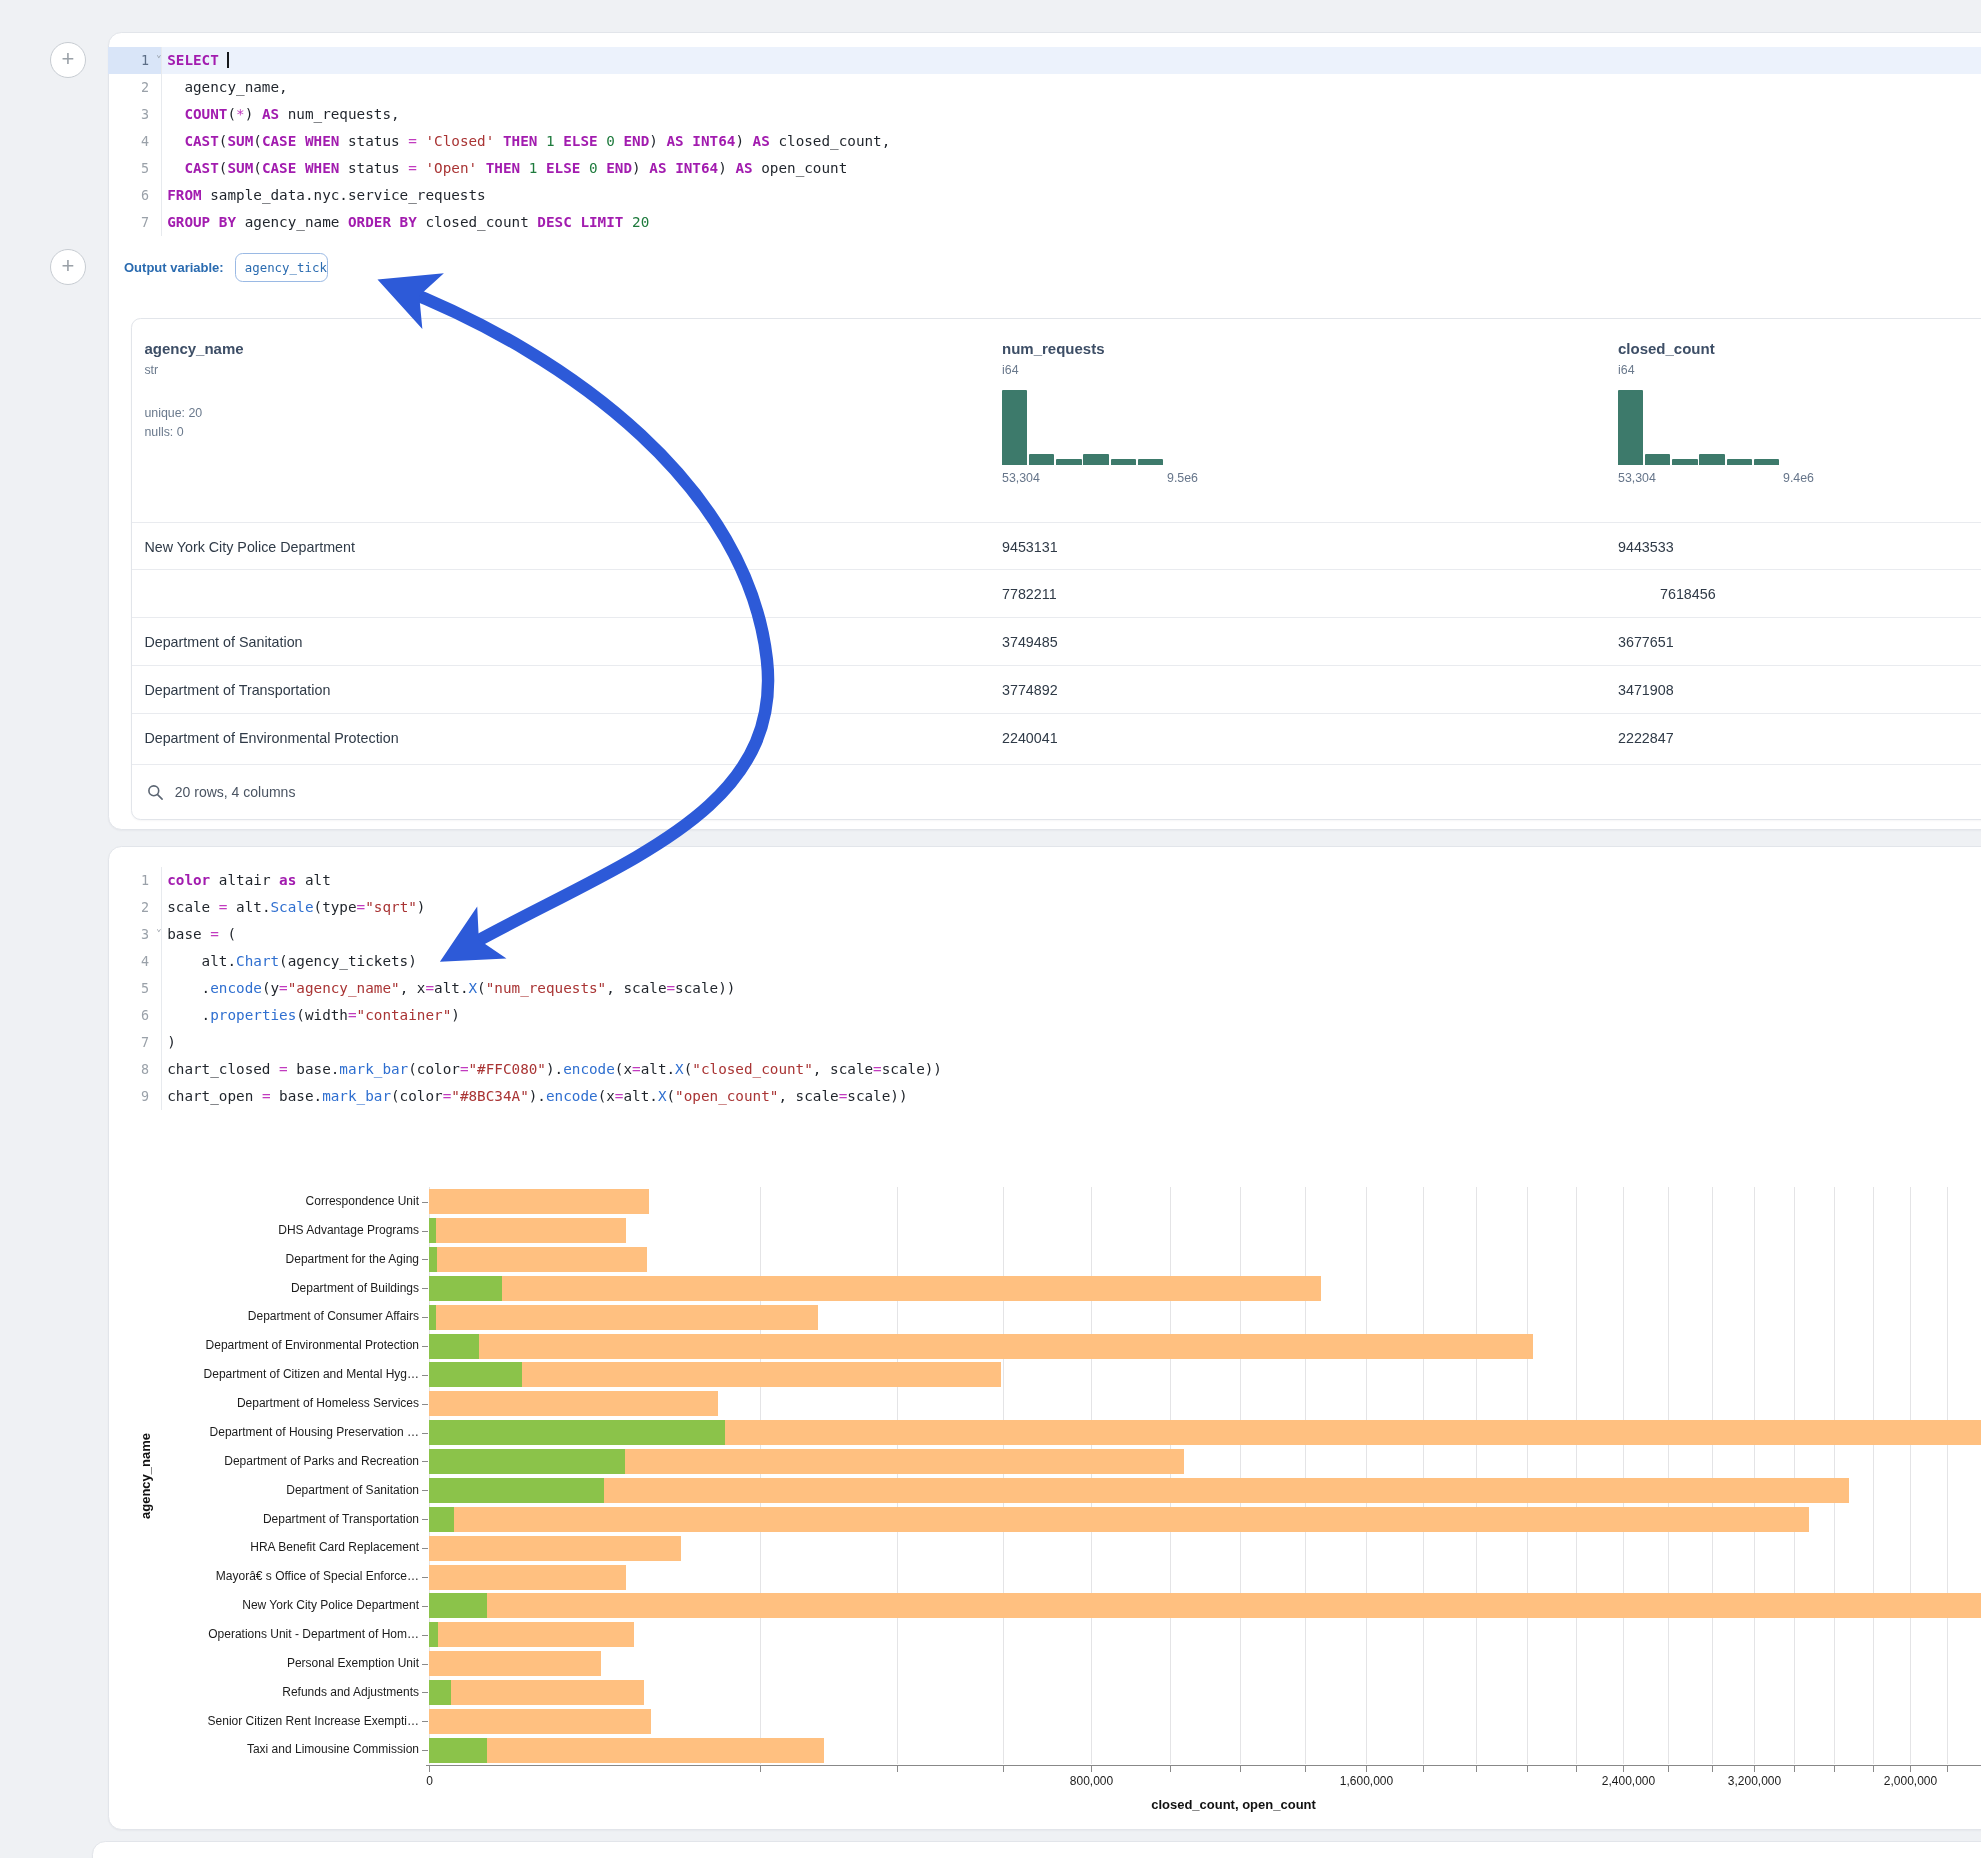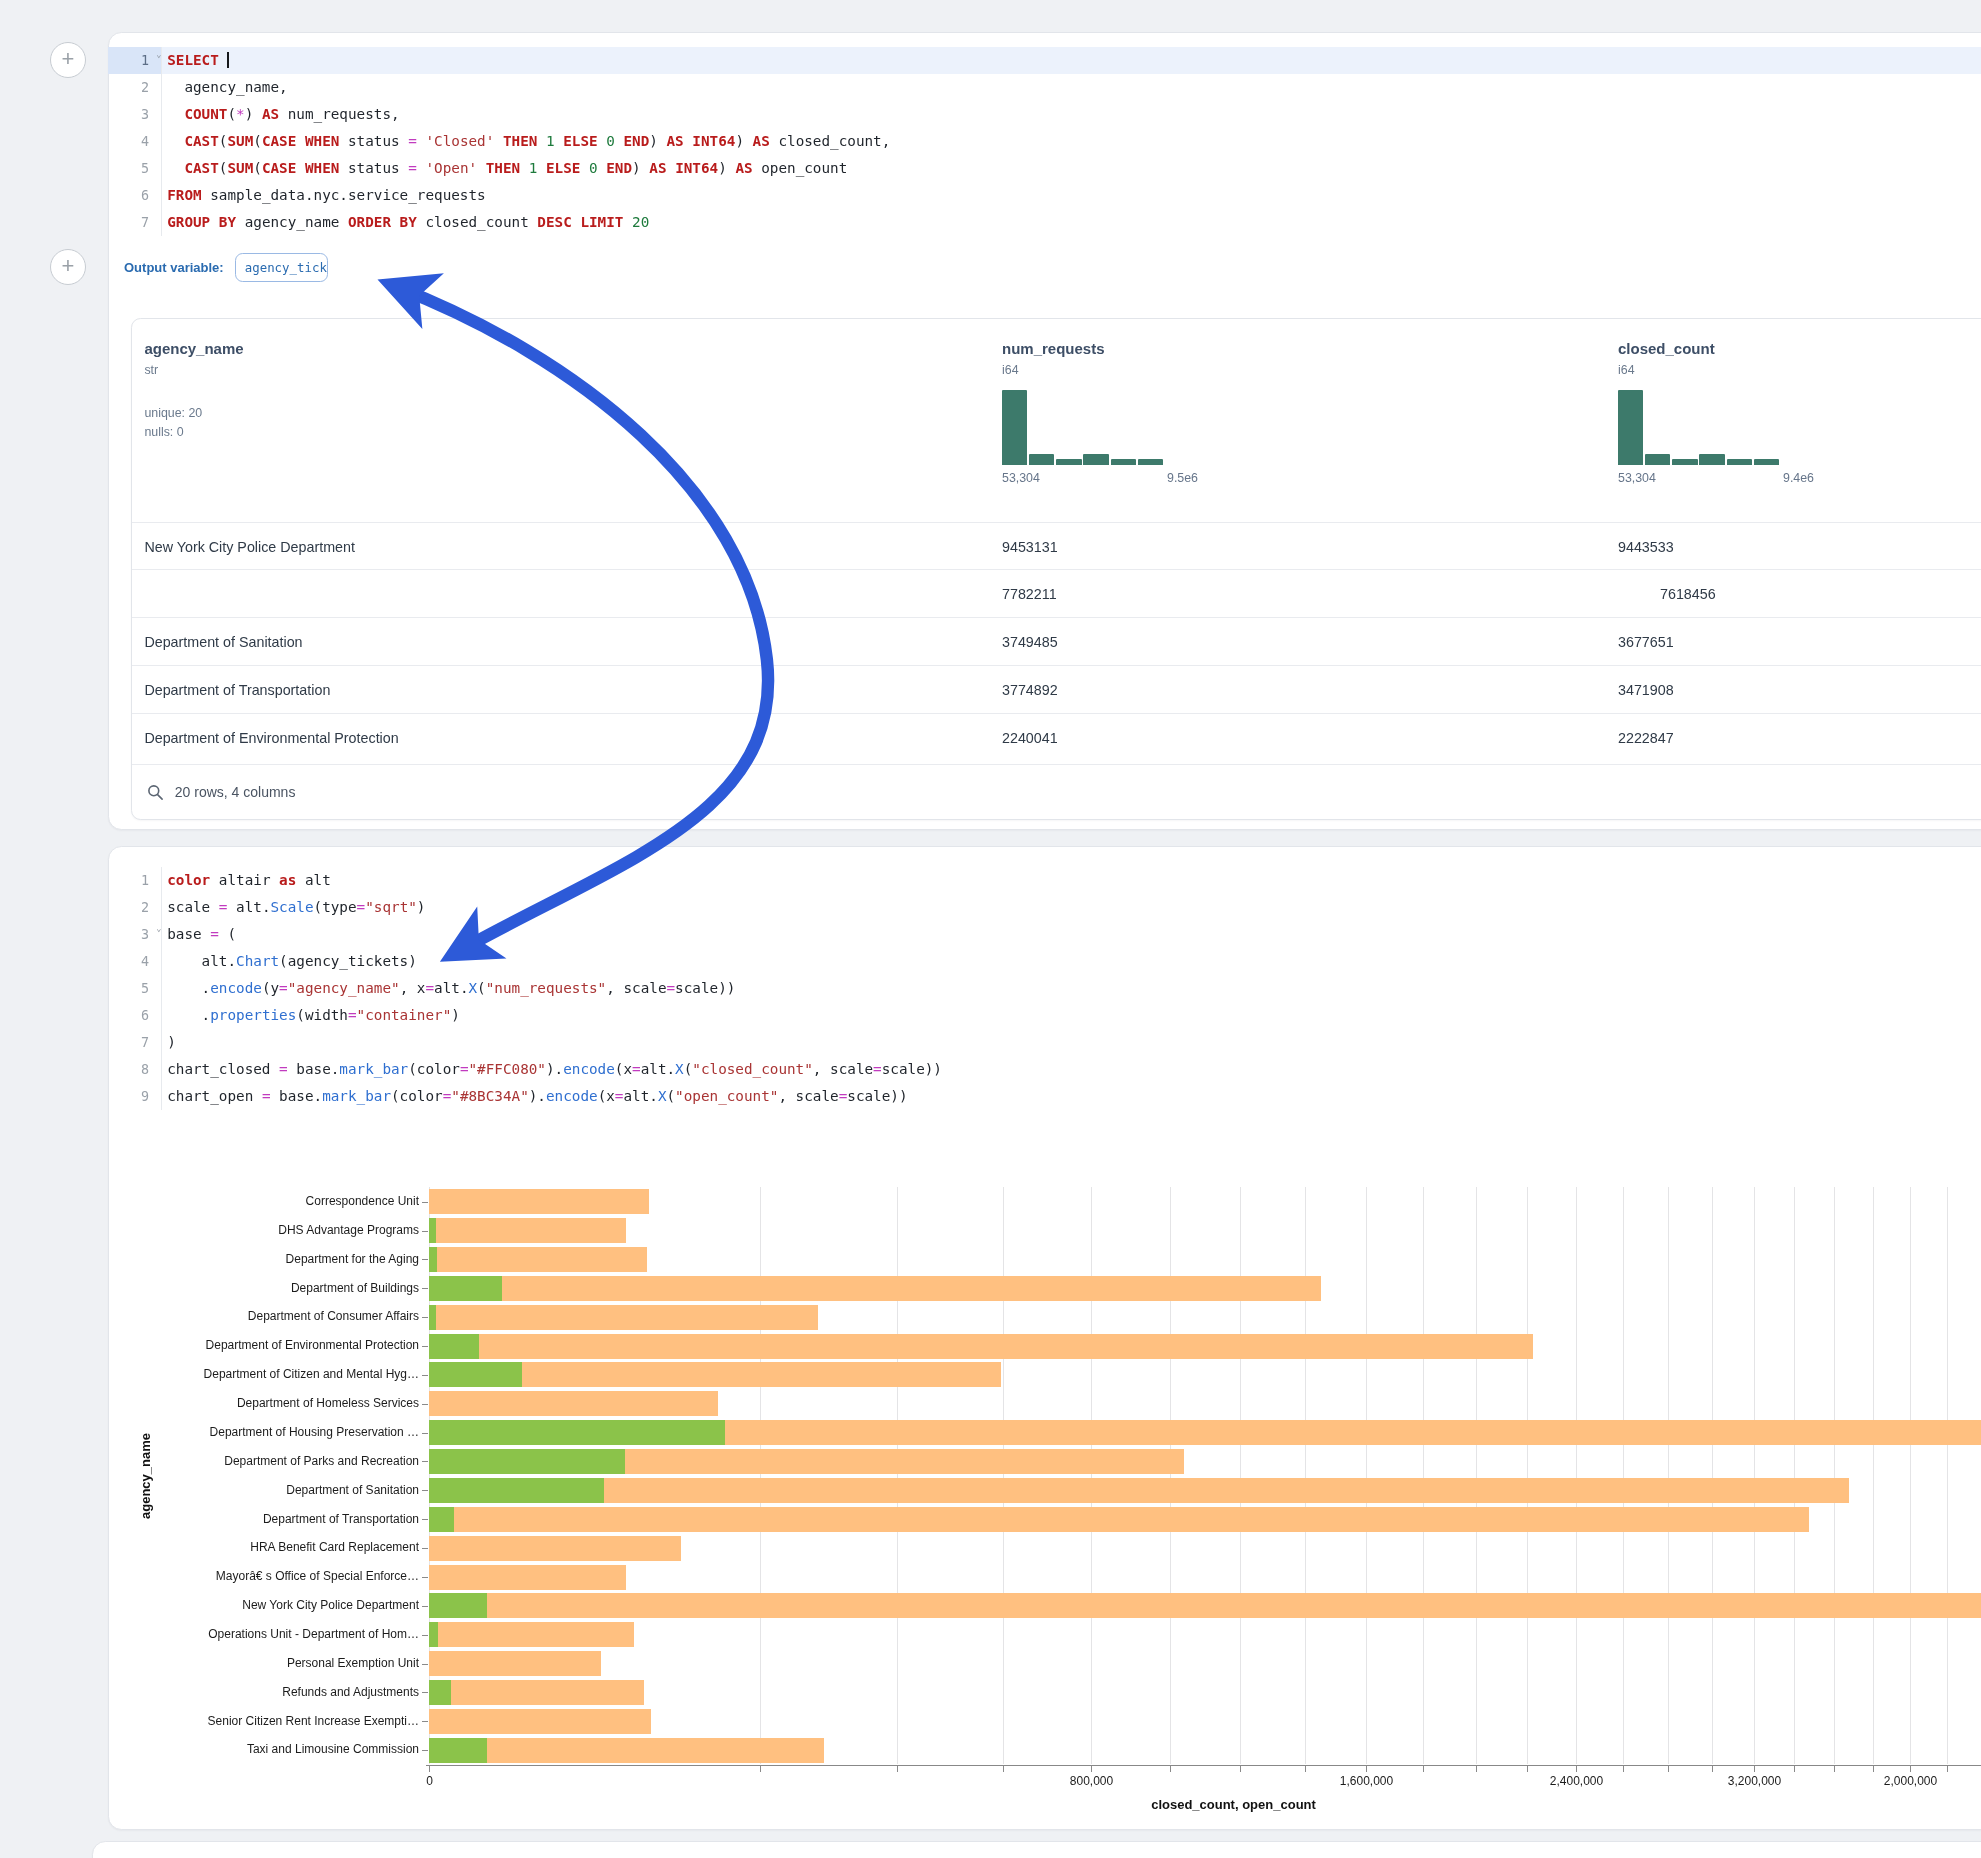--- a/index.html
+++ b/index.html
@@ -28,21 +28,21 @@
     font:13.4px/27px "DejaVu Sans Mono", monospace;color:#9aa1a9;
     border-right:1px solid #e7eaee;
   }
   .cl .src{
     flex:1;padding-left:5.7px;white-space:pre;
     font:14.3px/27px "DejaVu Sans Mono", monospace;color:#1f242b;
   }
   .cl.active{background:#ecf2fc;}
   .cl.active .gut{background:#d9e5f8;color:#5d6e87;}
   .caret-icon{position:absolute;right:-1px;top:2.9px;font-size:8.6px;color:#8b929b;line-height:8.6px;}
-  .tok-kw{color:#b91c1c;font-weight:bold;}
+  .tok-kw{color:#a21caf;font-weight:bold;}
   .tok-str{color:#a93434;}
   .tok-num{color:#1d7a3c;}
   .tok-op{color:#c13bbf;}
   .tok-fn{color:#2f6fd0;}
   .tok-d{color:#1f242b;}
   .cursor-bar{display:inline-block;width:1.9px;height:16.3px;background:#15181c;vertical-align:-2.9px;}
 
   
   #outvar{position:absolute;left:124px;top:252px;height:31px;display:flex;align-items:center;gap:11.5px;z-index:2;}
   #outvar .lbl{font-size:13px;font-weight:bold;color:#2a6bb0;}
@@ -320,21 +320,21 @@
       <div class="bar chart-el" style="left: 429px; top: 1680px; width: 22px; background: rgb(139, 195, 74);"></div>
       <div class="bar chart-el" style="left: 429px; top: 1709px; width: 222px; background: rgb(255, 192, 128);"></div>
       <div class="bar chart-el" style="left: 429px; top: 1738px; width: 395px; background: rgb(255, 192, 128);"></div>
       <div class="bar chart-el" style="left: 429px; top: 1738px; width: 58px; background: rgb(139, 195, 74);"></div>
     </div>
   <div id="xaxis-line"></div>
   <div id="chart-xlabels">
       <div class="xlab chart-el" style="left: 429px;">0</div>
       <div class="xlab chart-el" style="left: 1091px;">800,000</div>
       <div class="xlab chart-el" style="left: 1366px;">1,600,000</div>
-      <div class="xlab chart-el" style="left: 1576px;">2,400,000</div>
+      <div class="xlab chart-el" style="left: 1628px;">2,400,000</div>
       <div class="xlab chart-el" style="left: 1754px;">3,200,000</div>
       <div class="xlab chart-el" style="left: 1910px;">2,000,000</div>
     </div>
   <div id="chart-ylabels">
       <div class="ylab chart-el" style="top: 1194px;">Correspondence Unit</div>
       <div class="ytick chart-el" style="top: 1202px;"></div>
       <div class="ylab chart-el" style="top: 1223px;">DHS Advantage Programs</div>
       <div class="ytick chart-el" style="top: 1231px;"></div>
       <div class="ylab chart-el" style="top: 1252px;">Department for the Aging</div>
       <div class="ytick chart-el" style="top: 1259px;"></div>

